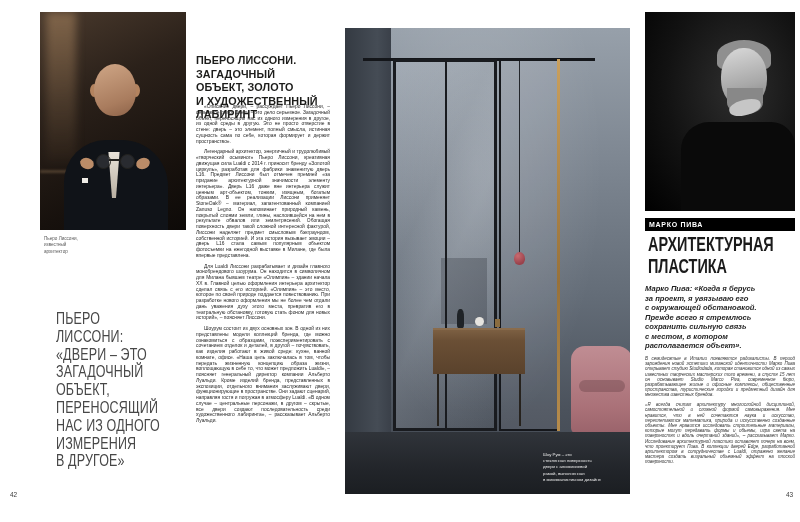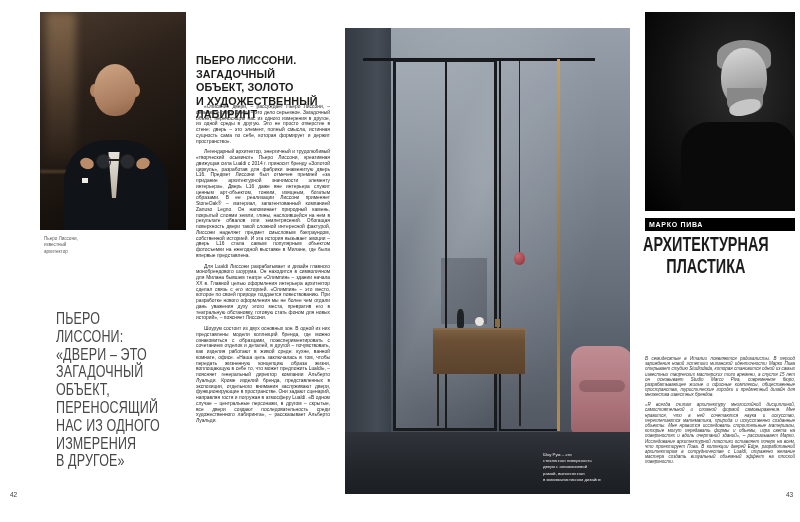--- a/index.html
+++ b/index.html
@@ -96,21 +96,21 @@
     background:radial-gradient(ellipse at 62% 38%, #2e2e2e 0%, #121212 55%, #000 100%); }
   .pv-hair { left:72px; top:28px; width:54px; height:30px; border-radius:50% 50% 20% 20%; background:#8f8f8f; }
   .pv-face { left:76px; top:36px; width:46px; height:60px; border-radius:48%;
     background:linear-gradient(165deg,#dadada,#a8a8a8 60%,#7d7d7d); }
   .pv-beard { left:82px; top:76px; width:36px; height:26px; border-radius:0 0 45% 45%; background:#888888; }
   .pv-hand { left:84px; top:88px; width:32px; height:15px; border-radius:45%; background:#c6c6c6; transform:rotate(-14deg); }
   .pv-body { left:36px; top:110px; width:114px; height:89px; background:#0a0a0a; border-radius:28px 24px 0 0; }
 
   .kicker-bar { left:645px; top:218px; width:150px; height:13px; background:#000;
     color:#fff; font-size:7px; font-weight:700; letter-spacing:.7px; line-height:13.5px; padding-left:4px; box-sizing:border-box; }
-  .rtitle-wrap { left:630px; top:234px; width:152px;text-align:center; }
+  .rtitle-wrap { left:648px; top:234px; width:152px; }
   .rtitle { display:inline-block; width:205px; transform:scaleX(0.74); transform-origin:0 0;
     font-size:19.5px; line-height:21.5px; font-weight:700; color:#1b1b1b; }
   .intro-quote { left:645px; top:284px; width:152px; font-size:7.6px; line-height:9.5px;
     font-style:italic; font-weight:700; color:#1f1f1f; }
   .right-body { left:645px; top:356px; width:150px; font-size:4.5px; line-height:5.2px;
     font-style:italic; color:#333; text-align:justify; }
   .right-body p { margin:0 0 4.5px 0; }
 </style>
 </head>
 <body>
@@ -202,20 +202,27 @@
 
   <div class="abs kicker-bar">
     <span>МАРКО ПИВА</span>
   </div>
 
   <div class="abs rtitle-wrap">
     <span class="rtitle pre">АРХИТЕКТУРНАЯ
 ПЛАСТИКА</span>
   </div>
 
+  <div class="abs intro-quote pre">Марко Пива: «Когда я берусь
+за проект, я увязываю его
+с окружающей обстановкой.
+Прежде всего я стремлюсь
+сохранить сильную связь
+с местом, в котором
+располагается объект».</div>
 
   <div class="abs right-body">
     <p>В семидесятые в Италии появляются радикалисты. В период зарождения новой эстетики миланской идентичности Марко Пива открывает студию Studiodada, которая становится одной из самых известных творческих мастерских того времени, а спустя 15 лет он основывает Studio Marco Piva, современное бюро, разрабатывающее жилые и офисные комплексы, общественные пространства, туристические городки и предметный дизайн для множества известных брендов.</p>
     <p>«Я всегда считал архитектуру многослойной дисциплиной, самостоятельной и сложной формой самовыражения. Мне нравится, что в ней сочетаются наука и искусство, переплетаются математика, природа и искусственно созданные объекты. Мне нравится исследовать строительные материалы, которые могут передавать формы и объемы, игра света на поверхностях и вдоль очертаний зданий», – рассказывает Марко. Исследование архитектурной пластики оставляет почерк на всем, что проектирует Пива. В коллекции дверей Edge, разработанной архитектором в сотрудничестве с Lualdi, отражено желание мастера создать визуальный объемный эффект на плоской поверхности.</p>
   </div>
 
   <div class="pagenum r">43</div>
 
 </div>
 

